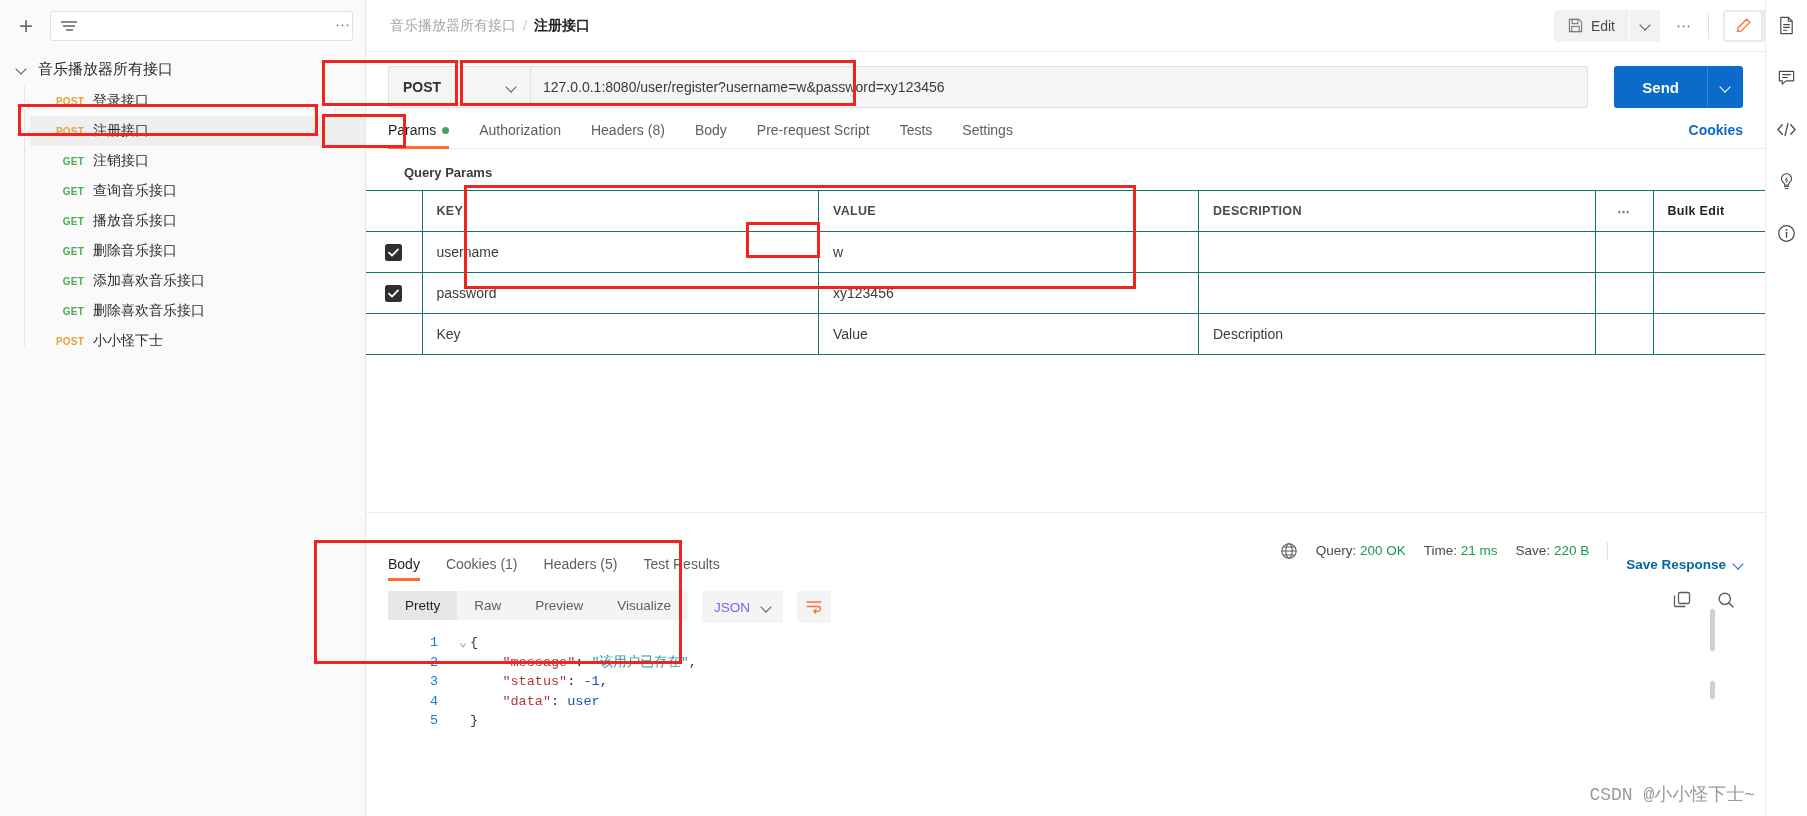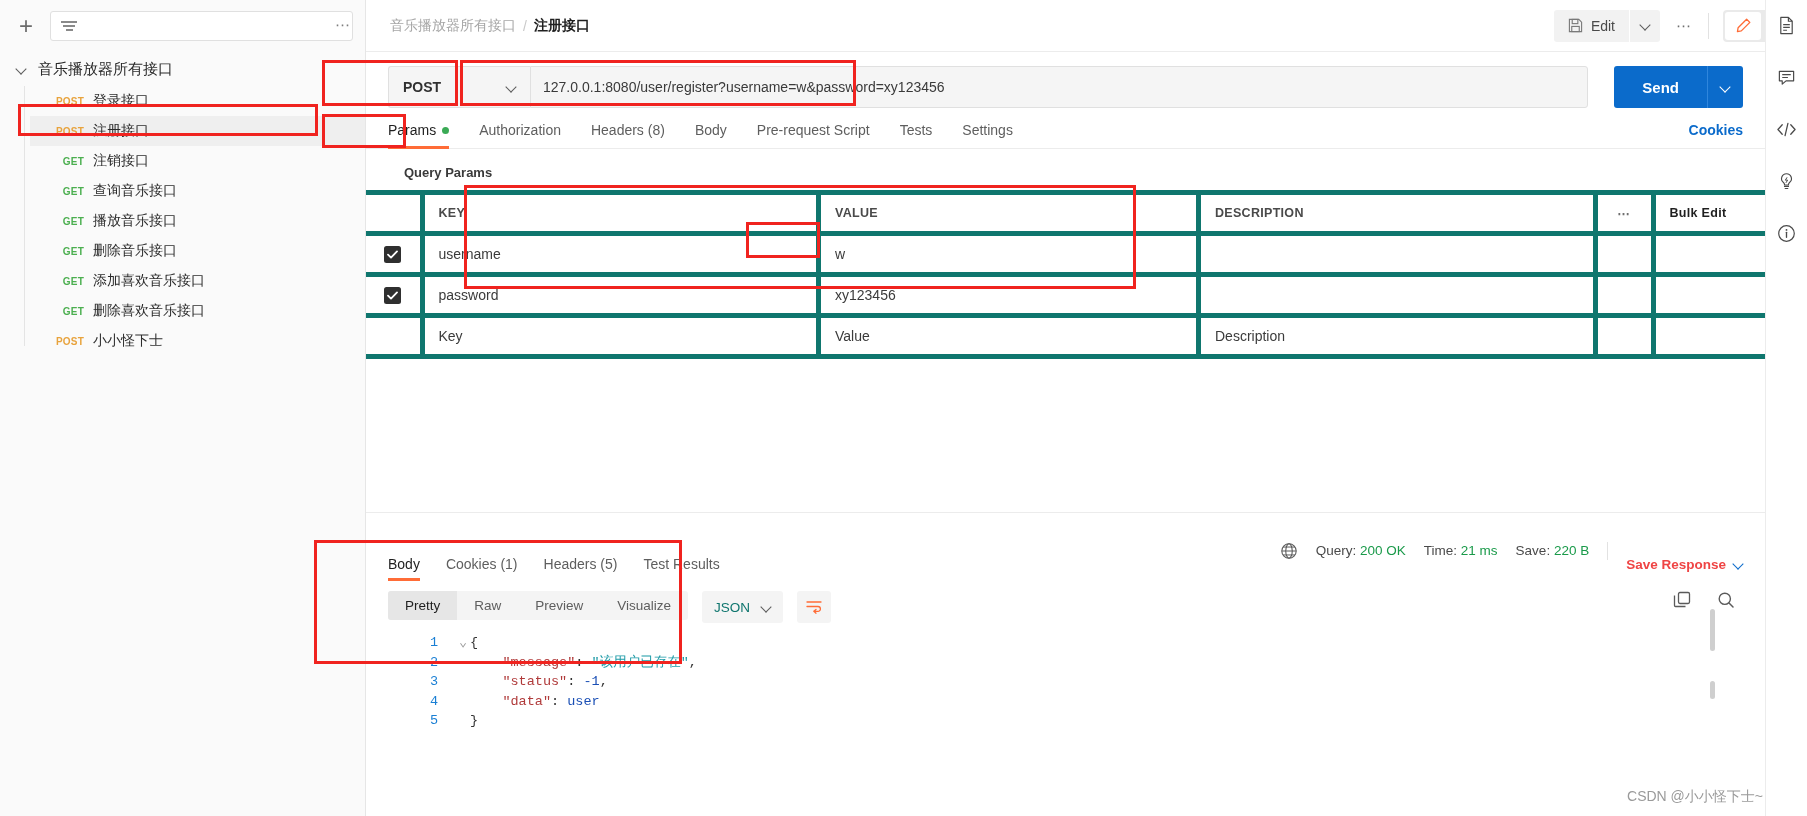--- a/index.html
+++ b/index.html
@@ -161,21 +161,21 @@
   .cookies-link {
     margin-left: auto; color: #0b6bcb; font-size: 14px; font-weight: 700;
     padding-bottom: 10px; cursor: pointer;
   }
 
   .qp-label { font-size: 13px; font-weight: 700; color: #3a3a3a; padding: 16px 0 10px 38px; }
 
   
   .ptable { width: 100%; border-collapse: collapse; table-layout: fixed; }
   .ptable th, .ptable td {
-    border: 5px solid #0f766e; height: 41px; font-weight: normal; text-align: left;
+    border: 1px solid #0f766e; height: 41px; font-weight: normal; text-align: left;
     padding: 0 14px; font-size: 14px; color: #3b3b3b; vertical-align: middle;
   }
   .ptable th { font-size: 12.5px; font-weight: 700; color: #4a4a4a; letter-spacing: .3px; }
   .ptable td.ck, .ptable th.ck { width: 56px; border-left: none; padding: 0; text-align: center; }
   .ptable th:last-child, .ptable td:last-child { border-right: none; }
   .ptable th.dots-col, .ptable td.dots-col { width: 58px; text-align: center; color: #6f6f6f; letter-spacing: 1px; }
   .ptable th.bulk-col { width: 112px; color: #1f1f1f; font-weight: 700; text-align: left; cursor: pointer; }
   .cbox {
     width: 17px; height: 17px; background: #2f2f2f; border-radius: 2.5px;
     display: inline-flex; align-items: center; justify-content: center; cursor: pointer;
@@ -185,30 +185,30 @@
 
   
   .resp-wrap { position: absolute; left: 0; right: 0; top: 460px; bottom: 0; border-top: 1px solid #ececec; }
   .resp-tabs { display: flex; align-items: flex-end; gap: 26px; padding: 16px 22px 0 22px; position: relative; }
   .rsp-tab { font-size: 14px; color: #5e5e5e; padding-bottom: 9px; cursor: pointer; position: relative; }
   .rsp-tab.active { color: #1f1f1f; }
   .rsp-tab.active::after { content: ""; position: absolute; left: 0; right: 0; bottom: 0; height: 3px; background: #ff6c37; }
   .rsp-meta { margin-left: auto; display: flex; align-items: center; gap: 18px; padding-bottom: 9px; font-size: 13.5px; color: #4a4a4a; }
   .meta-val { color: #1a9a4a; }
   .meta-div { width: 1px; height: 18px; background: #e2e2e2; }
-  .save-resp { color: #ef4444; font-weight: 700; display: flex; align-items: center; gap: 8px; cursor: pointer; margin-top: 28px; }
+  .save-resp { color: #0369a1; font-weight: 700; display: flex; align-items: center; gap: 8px; cursor: pointer; margin-top: 28px; }
   .save-resp .caret::before { border-color: #0b6bcb; }
 
   .viewbar { display: flex; align-items: flex-start; gap: 0; padding: 10px 22px 0 22px; }
   .vseg { display: flex; background: #f4f4f4; border-radius: 3px; overflow: hidden; }
   .vseg div { padding: 7px 17px; font-size: 13.5px; color: #5e5e5e; cursor: pointer; }
   .vseg div.on { background: #e6e6e6; color: #1f1f1f; }
   .json-sel {
     margin-left: 14px; background: #f4f4f4; border-radius: 3px; height: 32px;
-    display: flex; align-items: center; gap: 12px; padding: 0 12px; font-size: 13.5px; color: #0f766e; cursor: pointer;
+    display: flex; align-items: center; gap: 12px; padding: 0 12px; font-size: 13.5px; color: #8b5cf6; cursor: pointer;
   }
   .wrap-btn {
     margin-left: 14px; width: 34px; height: 32px; background: #f4f4f4; border-radius: 3px;
     display: flex; align-items: center; justify-content: center; cursor: pointer;
   }
   .copy-search { margin-left: auto; display: flex; align-items: center; gap: 26px; padding-right: 8px; }
 
   
   .code {
     margin-top: 10px; padding-left: 38px;
@@ -220,21 +220,21 @@
   .ctext { white-space: pre; color: #333; }
   .k { color: #b03a3a; }
   .s { color: #1f9ba7; }
   .n { color: #1a4fb5; }
   .p { color: #333; }
 
   .sb-scroll {
     position: absolute; right: 50px; width: 5px; background: #cfcfcf; border-radius: 3px;
   }
   .watermark {
-    position: absolute; right: 44px; bottom: 10px; color: #9a9a9a; font-size: 14px;
+    position: absolute; right: 52px; bottom: 10px; color: #9a9a9a; font-size: 18px; font-family: Liberation Mono, monospace;
   }
 </style>
 </head>
 <body>
 
 <div class="app">
 
   <div class="sidebar">
     <div class="sb-top">
       <div class="plus-btn">+</div>

